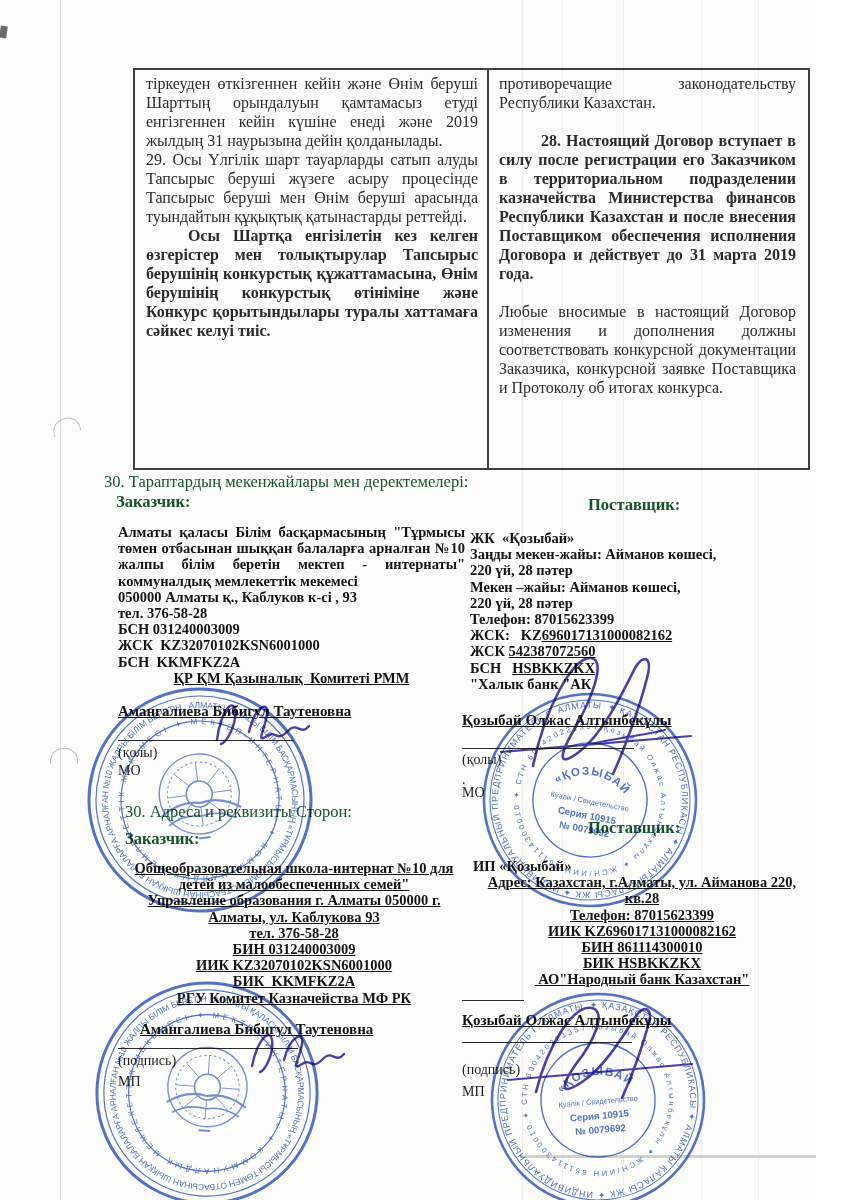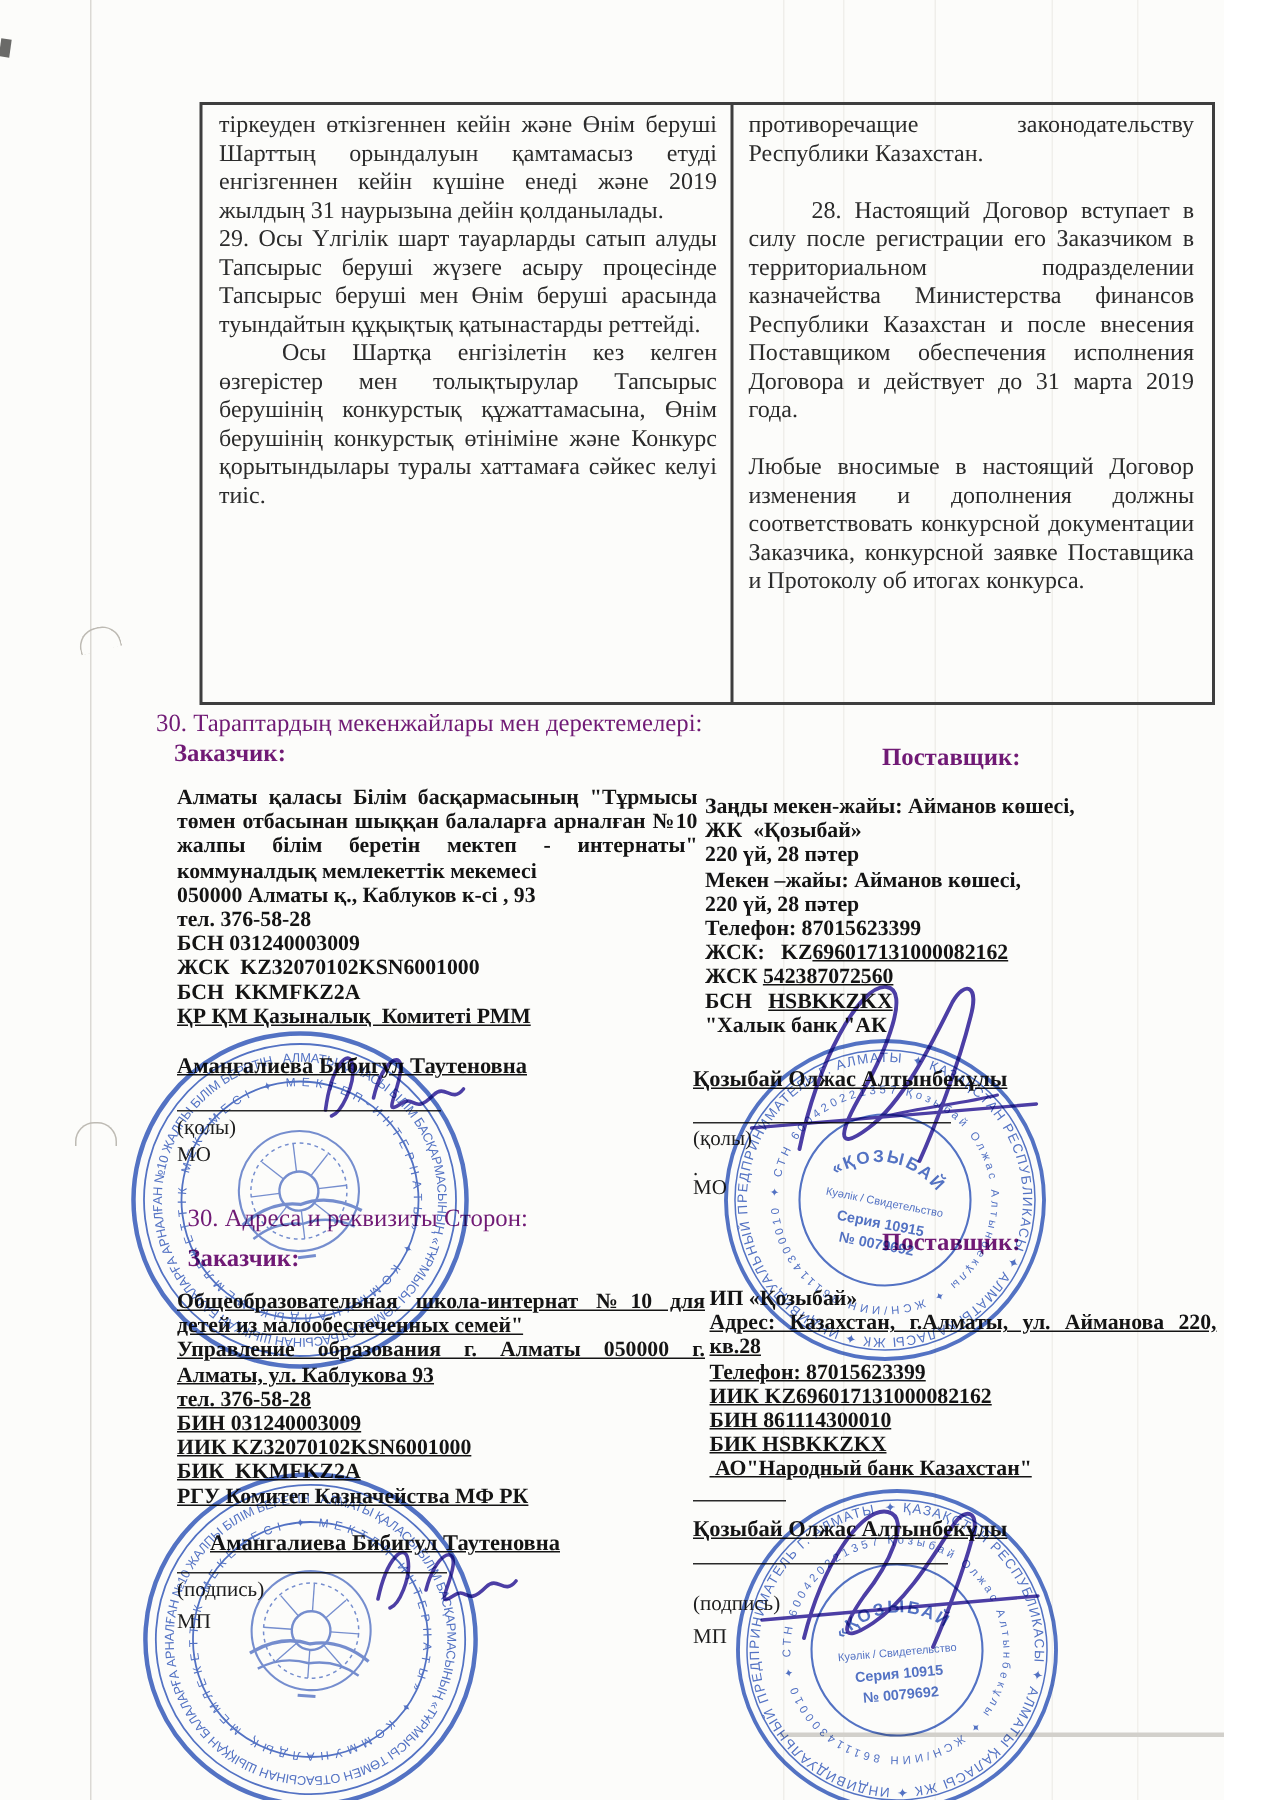--- a/index.html
+++ b/index.html
@@ -2,28 +2,28 @@
 <html><head>
 <meta charset="utf-8">
 <style>
   html,body{margin:0;padding:0;background:#ffffff;}
   .page{position:relative;width:816px;height:1200px;background:#fcfcfa;overflow:hidden;
         font-family:"Liberation Serif",serif;color:#262626;}
   .abs{position:absolute;}
   .scanline{position:absolute;top:0;height:1200px;width:1px;}
   .cell{font-size:16px;line-height:19px;text-align:justify;color:#2b2b2b;}
   .cell p{margin:0;}
-  .ind{text-indent:42px;}
+  .ind{text-indent:42px;font-weight:bold;}
   .gap{height:19px;}
-  .h16{font-size:16.5px;color:#701a75;}
+  .h16{font-size:16.5px;color:#14532d;}
   .bold{font-weight:bold;}
   .addr{font-weight:bold;font-size:14.5px;line-height:16.2px;color:#141414;}
   .addr div{white-space:pre-wrap;}
   .just{text-align:justify;white-space:normal!important;}
-  .u{text-decoration:underline;}
+  .u{text-decoration:underline;text-align:center;}
   .sigline{position:absolute;height:0;border-bottom:1.5px solid #2a2a2a;}
   .cap{font-size:14px;color:#1d1d1d;font-family:Liberation Serif, serif;}
   .stamp{position:absolute;mix-blend-mode:multiply;opacity:.88;}
   .sig{position:absolute;mix-blend-mode:multiply;}
   .punch{position:absolute;width:26px;height:15px;border:1.5px solid #bdbab3;border-bottom:none;
          border-radius:13px 13px 0 0;background:transparent;}
   svg text{font-family:"Liberation Sans",sans-serif;}
 </style>
 </head>
 <body>
@@ -69,22 +69,22 @@
     <div>ЖСК  KZ32070102KSN6001000</div>
     <div>БСН  KKMFKZ2A</div>
     <div class="u">ҚР ҚМ Қазыналық  Комитеті РММ</div>
   </div>
   <div class="abs addr u" style="left:118px;top:703px;font-size:15px;">Амангалиева Бибигул Таутеновна</div>
   <div class="sigline" style="left:118px;top:740px;width:176px;"></div>
   <div class="abs cap" style="left:118px;top:745px;">(қолы)</div>
   <div class="abs cap" style="left:118px;top:763px;">МО</div>
 
   <div class="abs addr" style="left:470px;top:530px;width:300px;">
+    <div>ЖК  «Қозыбай»</div>
     <div>Заңды мекен-жайы: Айманов көшесі,</div>
-    <div>ЖК  «Қозыбай»</div>
     <div>220 үй, 28 пәтер</div>
     <div>Мекен –жайы: Айманов көшесі,</div>
     <div>220 үй, 28 пәтер</div>
     <div>Телефон: 87015623399</div>
     <div><span>ЖСК:   KZ</span><span class="u">696017131000082162</span></div>
     <div><span>ЖСК </span><span class="u">542387072560</span></div>
     <div><span>БСН   </span><span class="u">HSBKKZKX</span></div>
     <div>"Халык банк "АК</div>
   </div>
   <div class="abs addr u" style="left:462px;top:712px;font-size:15px;">Қозыбай Олжас Алтынбекұлы</div>

